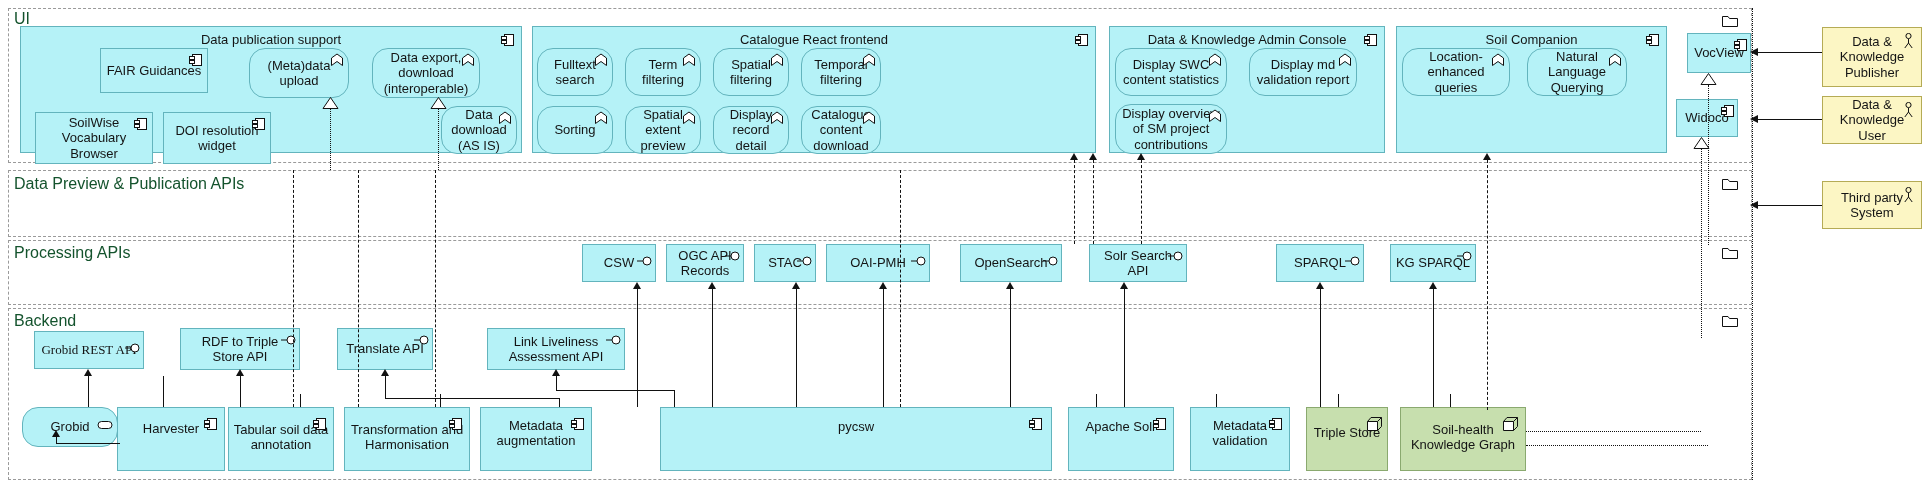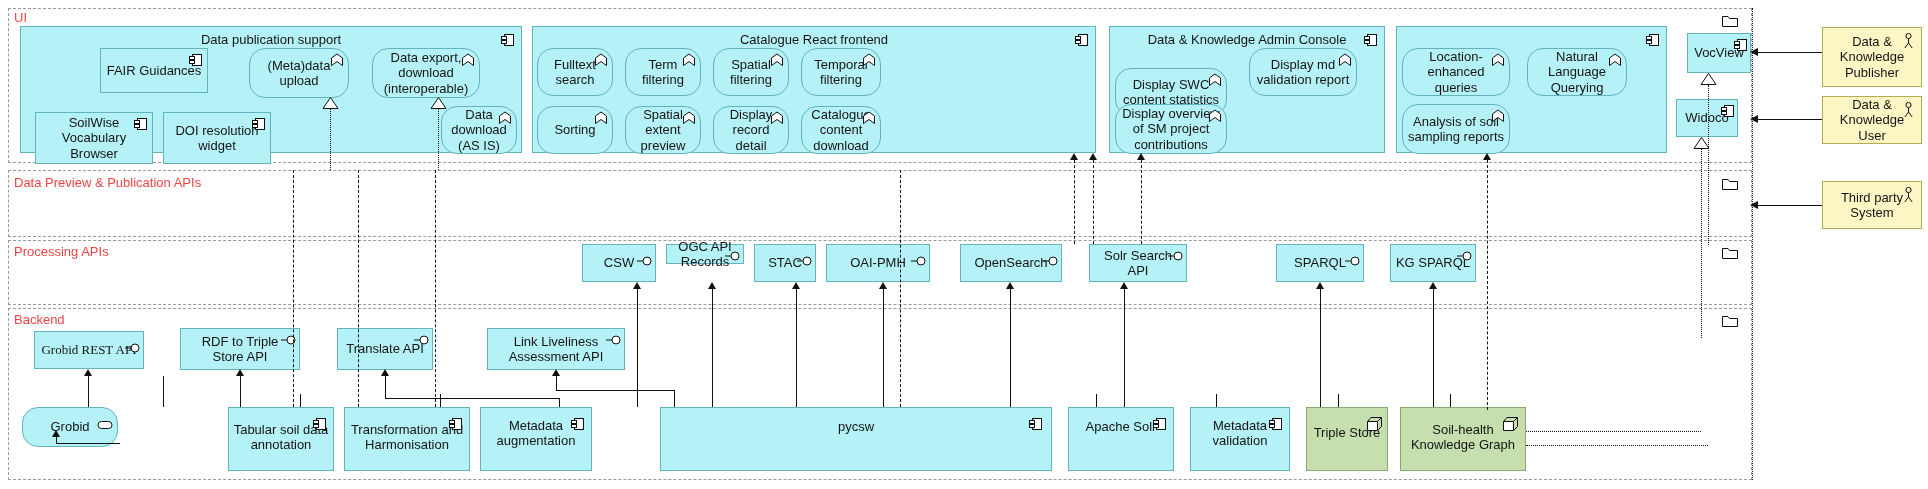--- a/index.html
+++ b/index.html
@@ -1,21 +1,21 @@
 <!DOCTYPE html>
 <html><head>
 <meta charset="utf-8">
 <style>
   html,body{margin:0;padding:0;background:#ffffff;}
   body{font-family:"Liberation Sans","DejaVu Sans",sans-serif;}
   #canvas{position:relative;width:1928px;height:489px;overflow:hidden;background:#fff;}
 
   
   .layer{position:absolute;border:1px dashed #9a9a9a;box-sizing:border-box;background:transparent;}
-  .layer-label{position:absolute;font-size:13px;color:#ef4444;white-space:nowrap;line-height:1;}
+  .layer-label{position:absolute;font-size:16px;color:#14532d;white-space:nowrap;line-height:1;}
 
   
   .node{position:absolute;box-sizing:border-box;display:flex;align-items:center;justify-content:center;
         text-align:center;font-size:13px;color:#141414;line-height:1.18;padding:2px 4px;}
   .comp{background:#b5f2f7;border:1px solid #63b4bd;}
   .store{background:#c7dfae;border:1px solid #8aa96f;}
   .actor{background:#fcf6c4;border:1px solid #b5ab55;}
   .grouping{background:#b5f2f7;border:1px solid #63b4bd;}
   .usecase{background:#b5f2f7;border:1px solid #63b4bd;border-radius:11px;}
   .rounded{border-radius:16px;}
@@ -245,21 +245,21 @@
   <div class="grouping" style="position:absolute;left:1109px;top:26px;width:274px;height:125px;">
     <div class="grp-title">Data &amp; Knowledge Admin Console</div>
     <div class="glyph" style="right:6px;top:6px;">
       <svg width="14" height="14" viewBox="0 0 14 14">
           <rect x="3.5" y="1.5" width="9" height="11" fill="#fff" stroke="#111"></rect>
           <rect x="0.5" y="3.5" width="5" height="3" fill="#fff" stroke="#111"></rect>
           <rect x="0.5" y="7.5" width="5" height="3" fill="#fff" stroke="#111"></rect>
         </svg>
     </div>
   </div>
-  <div class="node usecase rounded" style="left:1115px;top:48px;width:112px;height:48px;margin-top:20px;">
+  <div class="node usecase rounded" style="left:1115px;top:48px;width:112px;height:48px;">
     <span class="lbl">Display SWC content statistics</span>
     <span class="glyph">
         <svg width="14" height="14" viewBox="0 0 14 14">
           <path d="M1.5 12.5 V5 L7 1 L12.5 5 V12.5 L7 8.5 Z" fill="#fff" stroke="#111"></path>
         </svg>
       </span>
   </div>
   <div class="node usecase rounded" style="left:1249px;top:48px;width:108px;height:48px;">
     <span class="lbl">Display md validation report</span>
     <span class="glyph">
@@ -271,46 +271,39 @@
   <div class="node usecase rounded" style="left:1115px;top:104px;width:112px;height:50px;">
     <span class="lbl">Display overview of SM project contributions</span>
     <span class="glyph">
         <svg width="14" height="14" viewBox="0 0 14 14">
           <path d="M1.5 12.5 V5 L7 1 L12.5 5 V12.5 L7 8.5 Z" fill="#fff" stroke="#111"></path>
         </svg>
       </span>
   </div>
 
   <div class="grouping" style="position:absolute;left:1396px;top:26px;width:269px;height:125px;">
+    <div class="grp-title">Soil Companion</div>
     <div class="glyph" style="right:6px;top:6px;">
       <svg width="14" height="14" viewBox="0 0 14 14">
           <rect x="3.5" y="1.5" width="9" height="11" fill="#fff" stroke="#111"></rect>
           <rect x="0.5" y="3.5" width="5" height="3" fill="#fff" stroke="#111"></rect>
           <rect x="0.5" y="7.5" width="5" height="3" fill="#fff" stroke="#111"></rect>
         </svg>
     </div>
   </div>
   <div class="node usecase rounded" style="left:1402px;top:48px;width:108px;height:48px;">
     <span class="lbl">Location-enhanced queries</span>
     <span class="glyph">
         <svg width="14" height="14" viewBox="0 0 14 14">
           <path d="M1.5 12.5 V5 L7 1 L12.5 5 V12.5 L7 8.5 Z" fill="#fff" stroke="#111"></path>
         </svg>
       </span>
   </div>
   <div class="node usecase rounded" style="left:1527px;top:48px;width:100px;height:48px;">
     <span class="lbl">Natural Language Querying</span>
-    <span class="glyph">
-        <svg width="14" height="14" viewBox="0 0 14 14">
-          <path d="M1.5 12.5 V5 L7 1 L12.5 5 V12.5 L7 8.5 Z" fill="#fff" stroke="#111"></path>
-        </svg>
-      </span>
-  </div>
-  <div class="node usecase rounded" style="left:1402px;top:104px;width:108px;height:50px;">
-    <span class="lbl">Analysis of soil sampling reports</span>
     <span class="glyph">
         <svg width="14" height="14" viewBox="0 0 14 14">
           <path d="M1.5 12.5 V5 L7 1 L12.5 5 V12.5 L7 8.5 Z" fill="#fff" stroke="#111"></path>
         </svg>
       </span>
   </div>
 
   <div class="node comp" style="left:1687px;top:33px;width:64px;height:40px;">
     <span class="lbl">VocView</span>
     <span class="glyph" style="right:2px;top:4px;">
@@ -346,21 +339,21 @@
 
   <div class="node comp" style="left:582px;top:244px;width:74px;height:38px;">
     <span class="lbl">CSW</span>
     <span class="glyph glyph-mid" style="right:4px;">
       <svg width="16" height="10" viewBox="0 0 16 10">
           <line x1="0" y1="5" x2="6" y2="5" stroke="#111"></line>
           <circle cx="10" cy="5" r="4" fill="#fff" stroke="#111"></circle>
         </svg>
     </span>
   </div>
-  <div class="node comp" style="left:666px;top:244px;width:78px;height:20px;">
+  <div class="node comp" style="left:666px;top:244px;width:78px;height:38px;">
     <span class="lbl">OGC API Records</span>
     <span class="glyph" style="right:4px;top:6px;">
       <svg width="16" height="10" viewBox="0 0 16 10">
           <line x1="0" y1="5" x2="6" y2="5" stroke="#111"></line>
           <circle cx="10" cy="5" r="4" fill="#fff" stroke="#111"></circle>
         </svg>
     </span>
   </div>
   <div class="node comp" style="left:754px;top:244px;width:62px;height:38px;">
     <span class="lbl">STAC</span>
@@ -452,20 +445,30 @@
           <circle cx="10" cy="5" r="4" fill="#fff" stroke="#111"></circle>
         </svg>
     </span>
   </div>
 
   <div class="node comp rounded" style="left:22px;top:407px;width:96px;height:40px;">
     <span class="lbl">Grobid</span>
     <span class="glyph glyph-mid" style="right:6px;">
       <svg width="16" height="10" viewBox="0 0 16 10">
           <rect x="1" y="1.5" width="14" height="7" rx="3.5" fill="#fff" stroke="#111"></rect>
+        </svg>
+    </span>
+  </div>
+  <div class="node comp" style="left:117px;top:407px;width:108px;height:64px;">
+    <span class="lbl" style="position:relative;top:-10px;">Harvester</span>
+    <span class="glyph" style="right:6px;top:9px;">
+      <svg width="14" height="14" viewBox="0 0 14 14">
+          <rect x="3.5" y="1.5" width="9" height="11" fill="#fff" stroke="#111"></rect>
+          <rect x="0.5" y="3.5" width="5" height="3" fill="#fff" stroke="#111"></rect>
+          <rect x="0.5" y="7.5" width="5" height="3" fill="#fff" stroke="#111"></rect>
         </svg>
     </span>
   </div>
   <div class="node comp" style="left:228px;top:407px;width:106px;height:64px;">
     <span class="lbl" style="position:relative;top:-2px;">Tabular soil data annotation</span>
     <span class="glyph" style="right:6px;top:9px;">
       <svg width="14" height="14" viewBox="0 0 14 14">
           <rect x="3.5" y="1.5" width="9" height="11" fill="#fff" stroke="#111"></rect>
           <rect x="0.5" y="3.5" width="5" height="3" fill="#fff" stroke="#111"></rect>
           <rect x="0.5" y="7.5" width="5" height="3" fill="#fff" stroke="#111"></rect>

